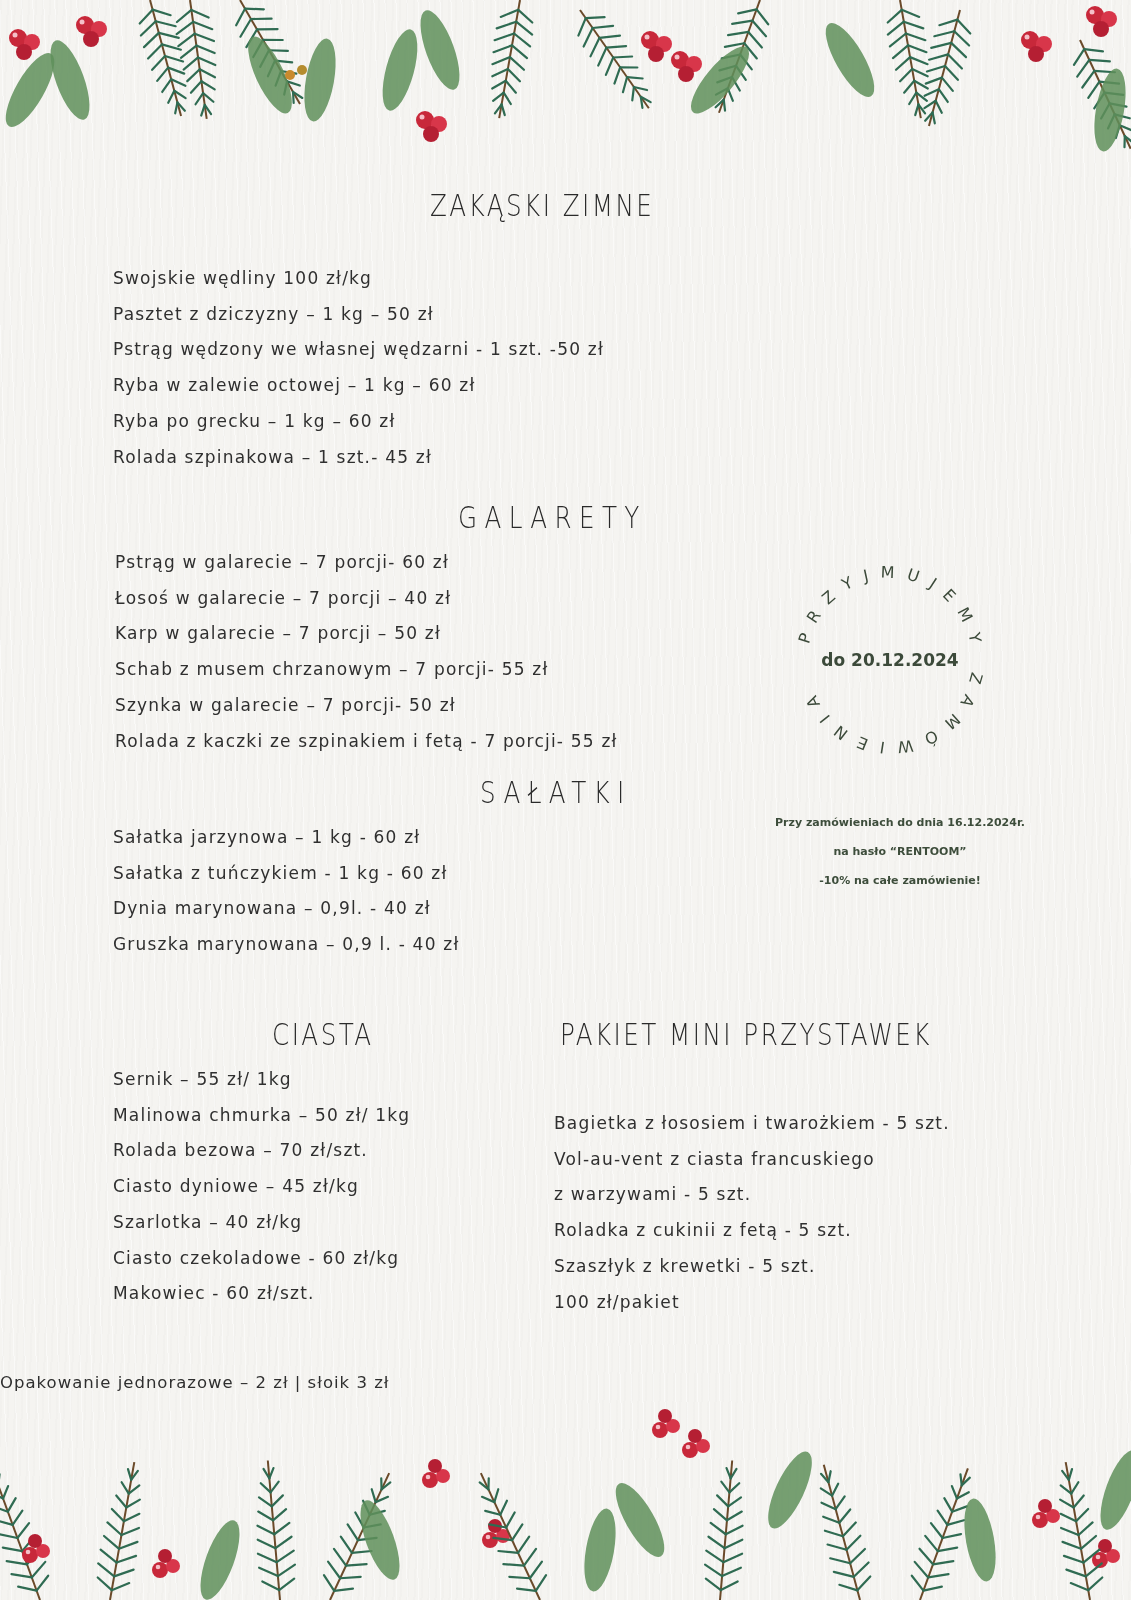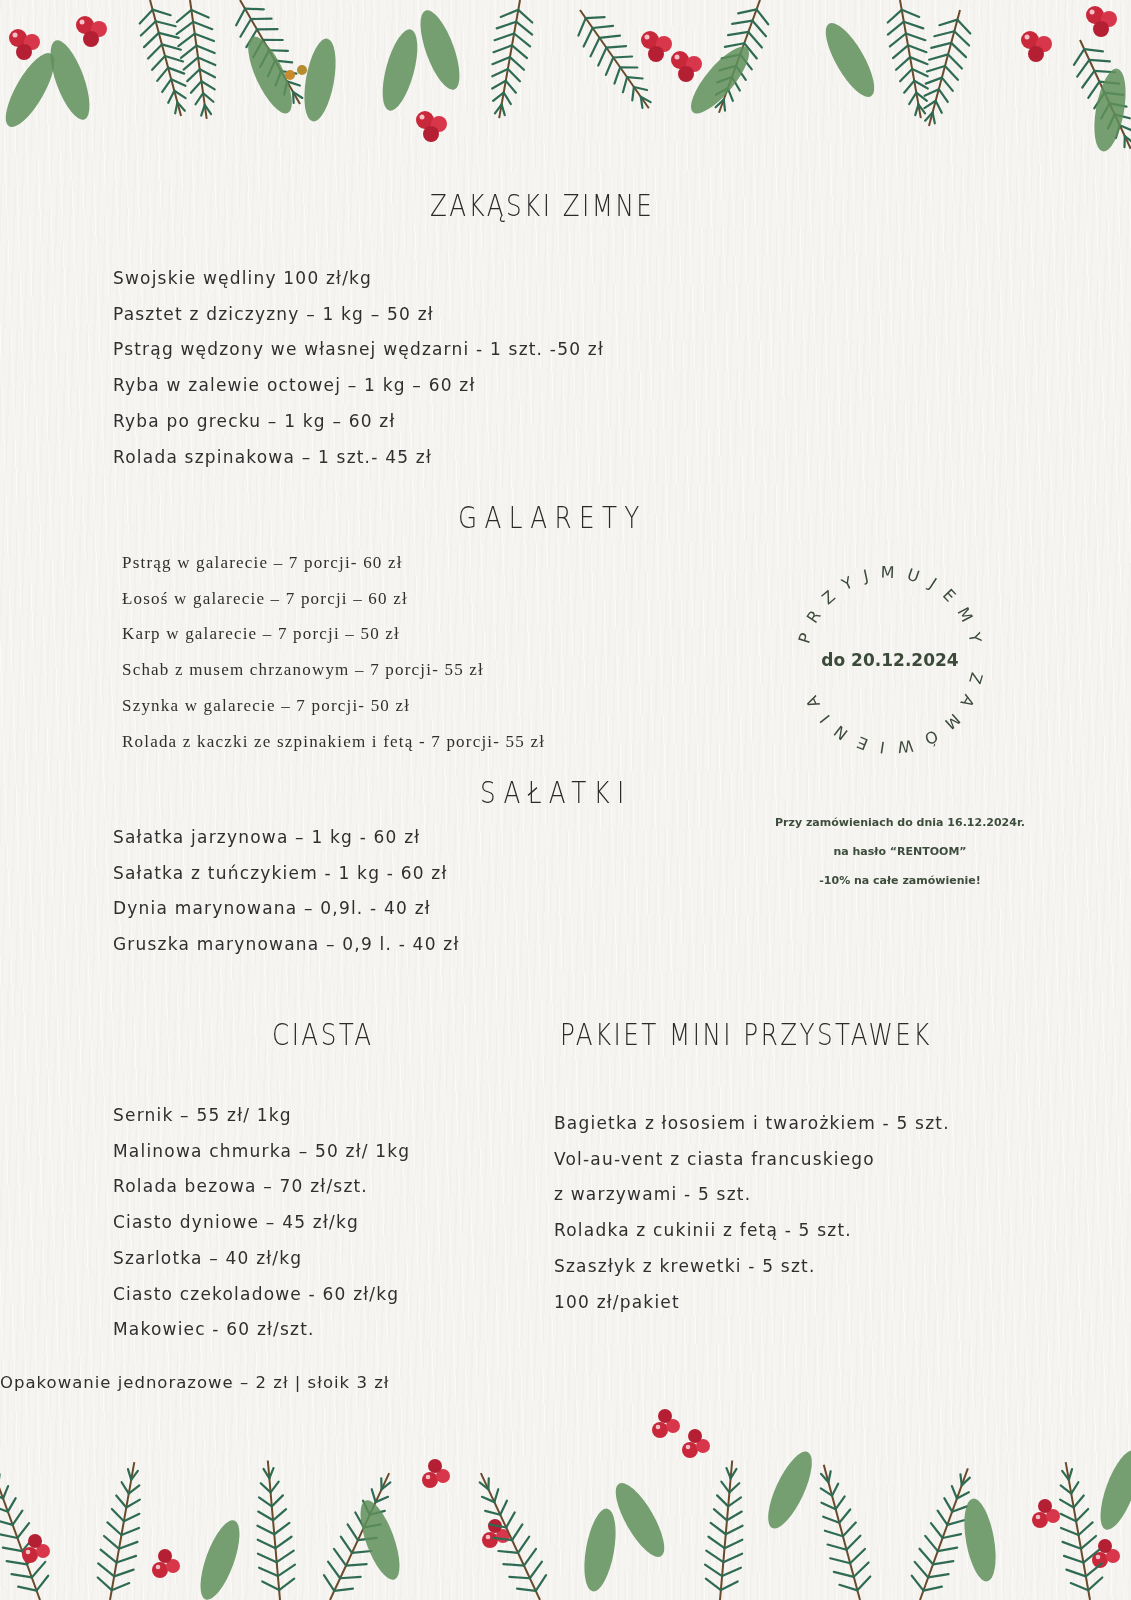--- a/index.html
+++ b/index.html
@@ -110,39 +110,39 @@
 <ul class="list" style="left:113px; top:234px;margin-top:27px;">
   <li>Swojskie wędliny 100 zł/kg</li>
   <li>Pasztet z dziczyzny – 1 kg – 50 zł</li>
   <li>Pstrąg wędzony we własnej wędzarni - 1 szt. -50 zł</li>
   <li>Ryba w zalewie octowej – 1 kg – 60 zł</li>
   <li>Ryba po grecku – 1 kg – 60 zł</li>
   <li>Rolada szpinakowa – 1 szt.- 45 zł</li>
 </ul>
 
 <div class="heading wide" style="left:458px; top:500px;">GALARETY</div>
-<ul class="list" style="left:122px; top:545px;font-family:Liberation Serif, serif;">
+<ul class="list" style="left:115px; top:545px;">
   <li>Pstrąg w galarecie – 7 porcji- 60 zł</li>
-  <li>Łosoś w galarecie – 7 porcji – 60 zł</li>
+  <li>Łosoś w galarecie – 7 porcji – 40 zł</li>
   <li>Karp w galarecie – 7 porcji – 50 zł</li>
   <li>Schab z musem chrzanowym – 7 porcji- 55 zł</li>
   <li>Szynka w galarecie – 7 porcji- 50 zł</li>
   <li>Rolada z kaczki ze szpinakiem i fetą - 7 porcji- 55 zł</li>
 </ul>
 
 <div class="heading wide" style="left:480px; top:775px;">SAŁATKI</div>
 <ul class="list" style="left:113px; top:820px;">
   <li>Sałatka jarzynowa – 1 kg - 60 zł</li>
   <li>Sałatka z tuńczykiem - 1 kg - 60 zł</li>
   <li>Dynia marynowana – 0,9l. - 40 zł</li>
   <li>Gruszka marynowana – 0,9 l. - 40 zł</li>
 </ul>
 
 <div class="heading" style="left:272px; top:1017px;">CIASTA</div>
-<ul class="list" style="left:113px; top:1062px;margin-top:36px;">
+<ul class="list" style="left:113px; top:1062px;">
   <li>Sernik – 55 zł/ 1kg</li>
   <li>Malinowa chmurka – 50 zł/ 1kg</li>
   <li>Rolada bezowa – 70 zł/szt.</li>
   <li>Ciasto dyniowe – 45 zł/kg</li>
   <li>Szarlotka – 40 zł/kg</li>
   <li>Ciasto czekoladowe - 60 zł/kg</li>
   <li>Makowiec - 60 zł/szt.</li>
 </ul>
 
 <div class="heading" style="left:560px; top:1017px;">PAKIET MINI PRZYSTAWEK</div>

